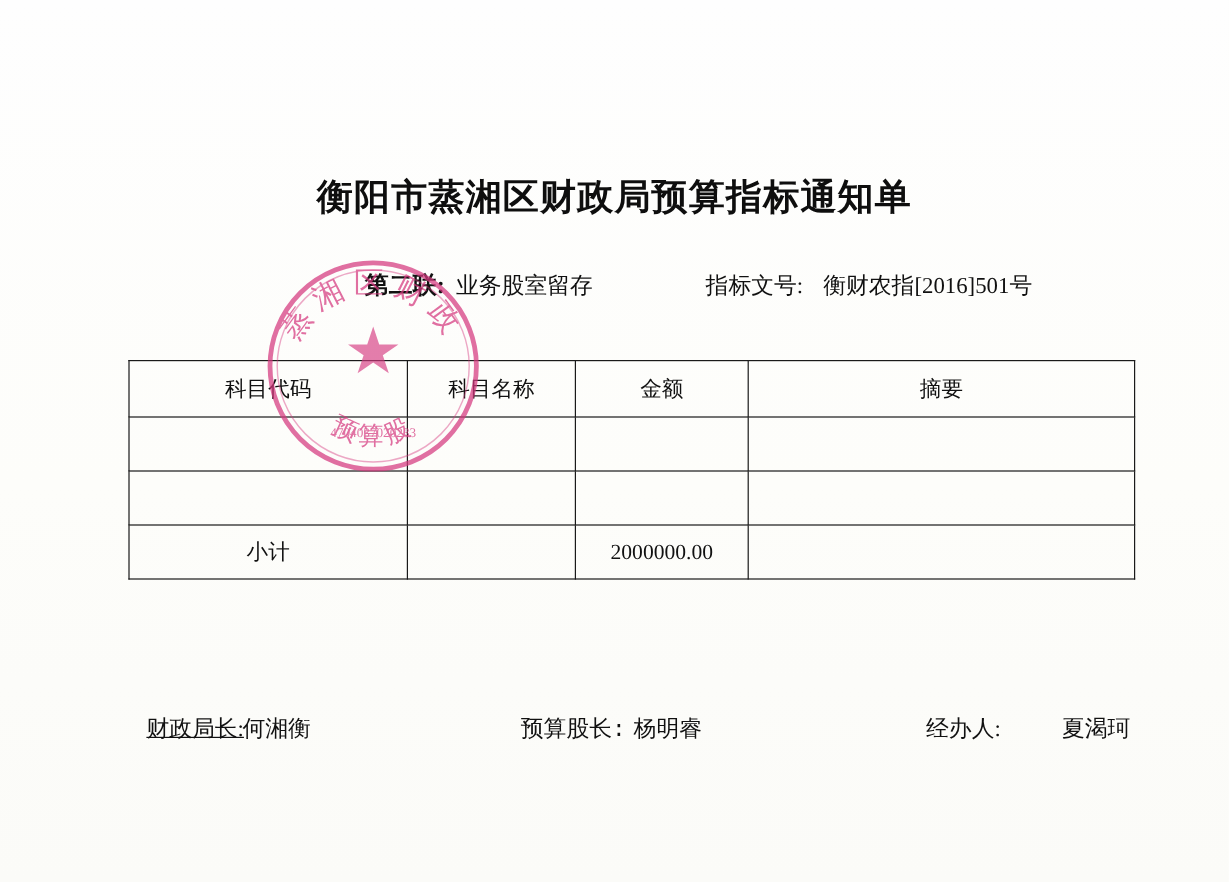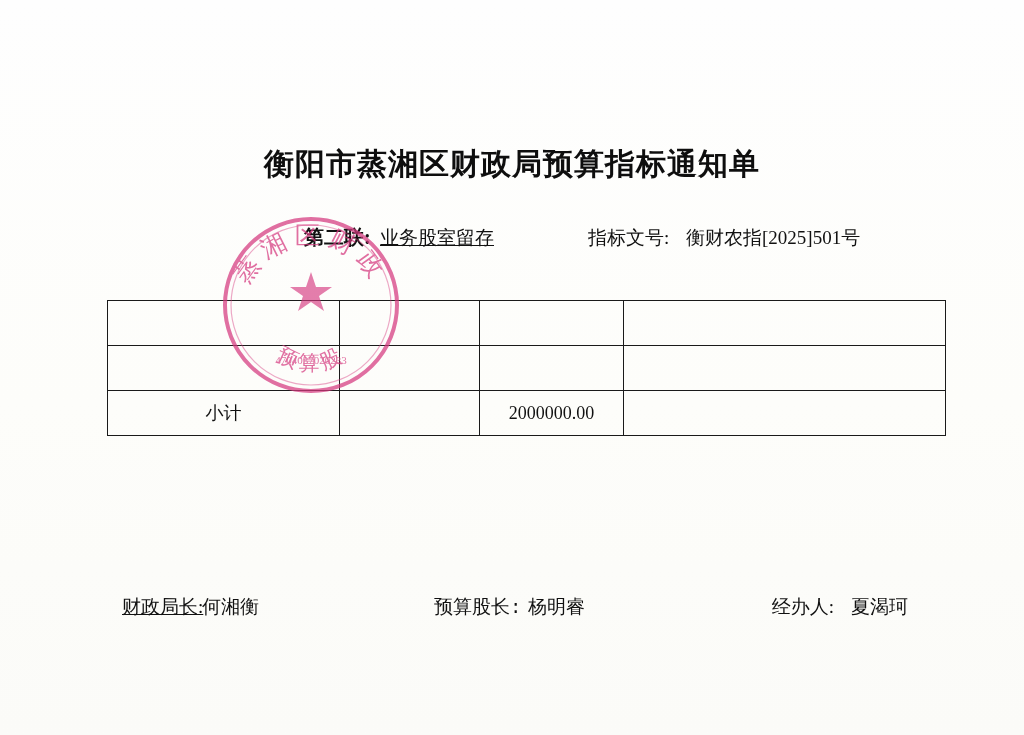--- a/index.html
+++ b/index.html
@@ -50,21 +50,20 @@
     left: 196px;
     top: 0;
     font-weight: bold;
     font-size: 20px;
   }
   .lian-value {
     position: absolute;
     left: 272px;
     top: 1px;
     font-size: 19px;
-    text-decoration: underline;
   }
   .docnum-label {
     position: absolute;
     left: 480px;
     top: 1px;
     font-size: 19px;
   }
   .docnum-value {
     position: absolute;
     left: 578px;
@@ -120,21 +119,21 @@
     left: 108px;
     width: 838px;
     height: 26px;
     font-size: 19px;
   }
   .f-a-label { position: absolute; left: 14px; top: 0; text-decoration: underline; }
   .f-a-value { position: absolute; left: 94px; top: 0; }
   .f-b-label { position: absolute; left: 326px; top: 0; font-family: Liberation Mono, monospace; }
   .f-b-value { position: absolute; left: 420px; top: 0; }
   .f-c-label { position: absolute; right: 112px; top: 0; }
-  .f-c-value { position: absolute; right: 38px; top: 0; }
+  .f-c-value { position: absolute; right: 4px; top: 0; }
 
   
   .seal {
     position: absolute;
     left: 218px;
     top: 212px;
     width: 186px;
     height: 186px;
     pointer-events: none;
     opacity: 0.72;
@@ -150,32 +149,38 @@
 <body>
 
 <div class="page">
 
   <div class="doc-title">衡阳市蒸湘区财政局预算指标通知单</div>
 
   <div class="row-lian">
     <span class="lian-label">第二联:</span>
     <span class="lian-value">业务股室留存</span>
     <span class="docnum-label">指标文号:</span>
-    <span class="docnum-value">衡财农指[2025]501号</span>
+    <span class="docnum-value">衡财农指[2016]501号</span>
   </div>
 
 
   <table class="main">
     <colgroup>
       <col style="width:232px">
       <col style="width:140px">
       <col style="width:144px">
       <col style="width:322px">
     </colgroup>
     <tbody>
+      <tr class="hdr">
+        <td>科目代码</td>
+        <td>科目名称</td>
+        <td>金额</td>
+        <td>摘要</td>
+      </tr>
       <tr class="blank-row">
         <td></td>
         <td></td>
         <td></td>
         <td></td>
       </tr>
       <tr class="blank-row">
         <td></td>
         <td></td>
         <td></td>

